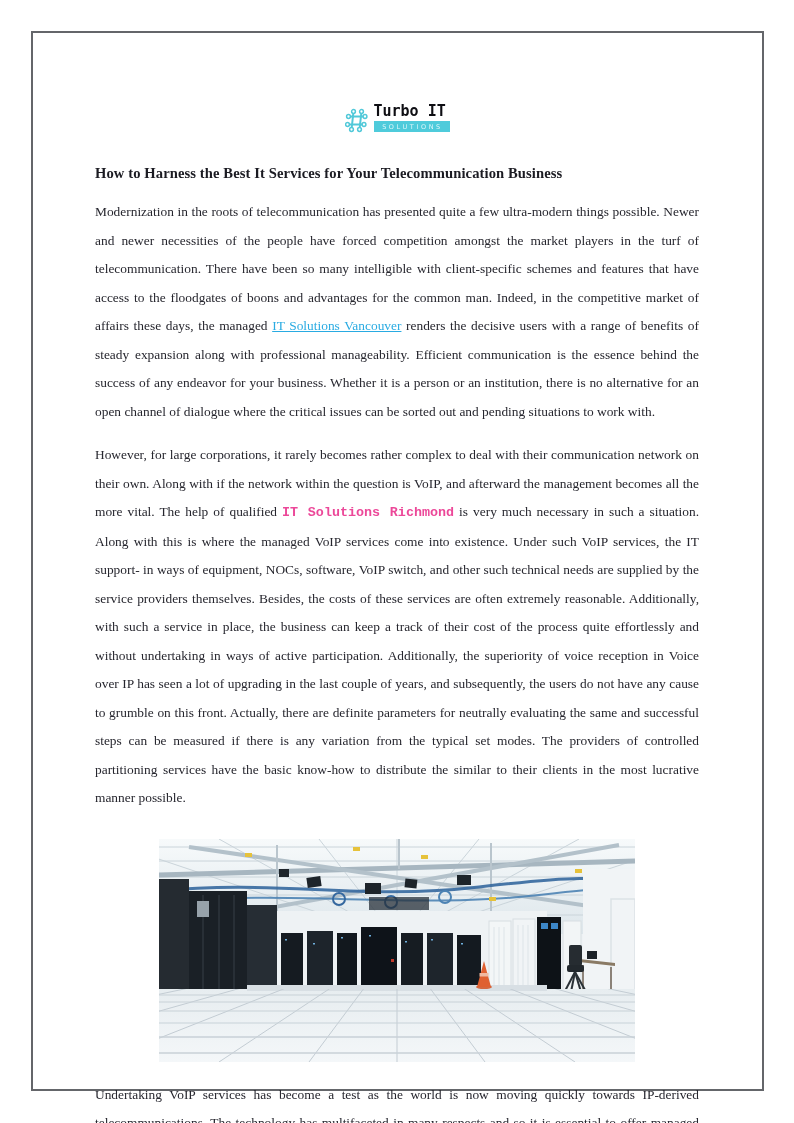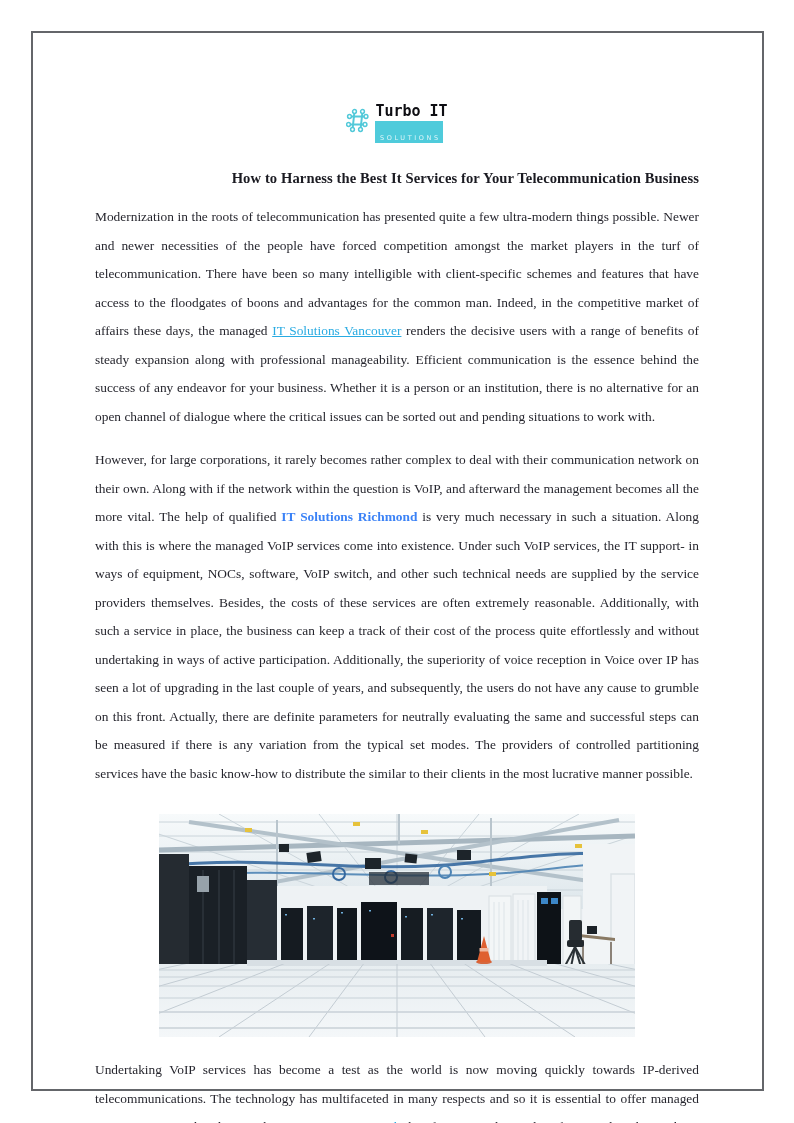--- a/index.html
+++ b/index.html
@@ -35,55 +35,55 @@
   .logo-name {
     font-family: "DejaVu Sans Mono", monospace;
     font-weight: bold;
     font-size: 15px;
     color: #0e0e13;
     line-height: 17px;
     white-space: nowrap;
   }
   .logo-tagline {
     margin-top: 1px;
-    width: 68px;
+    width: 76px;
     background: #4FCBDB;
     color: #ddf6fa;
     font-family: "DejaVu Sans", sans-serif;
     font-size: 6.5px;
     letter-spacing: 2.6px;
     text-align: center;
-    padding: 13px 0 1px 2px;
+    padding: 2px 0 1px 2px;
     box-sizing: border-box;
     white-space: nowrap;
     overflow: hidden;
   }
   .article-title {
     margin: 27px 0 0 0;
     font-size: 14.6px;
     font-weight: bold;
-    text-align: right;
+    text-align: left;
     color: #1b1b22;
     letter-spacing: 0.1px;
   }
   .doc-paragraph {
     font-size: 13.4px;
     line-height: 28.5px;
     text-align: justify;
     color: #26262e;
     margin: 0 0 15px 0;
   }
   .doc-paragraph.first { margin-top: 16px; }
   .doc-link {
     color: #29ABE2;
     font-weight: normal;
     text-decoration: underline;
     cursor: pointer;
   }
-  .doc-paragraph strong { color: #3b82f6; }
+  .doc-paragraph strong { color: #ec4899; font-family: Liberation Mono, monospace; }
   .photo-wrap {
     margin: 26px auto 19px auto;
     width: 476px;
     height: 223px;
     display: block;
   }
   .photo-wrap svg { display: block; }
 </style>
 </head>
 <body>

